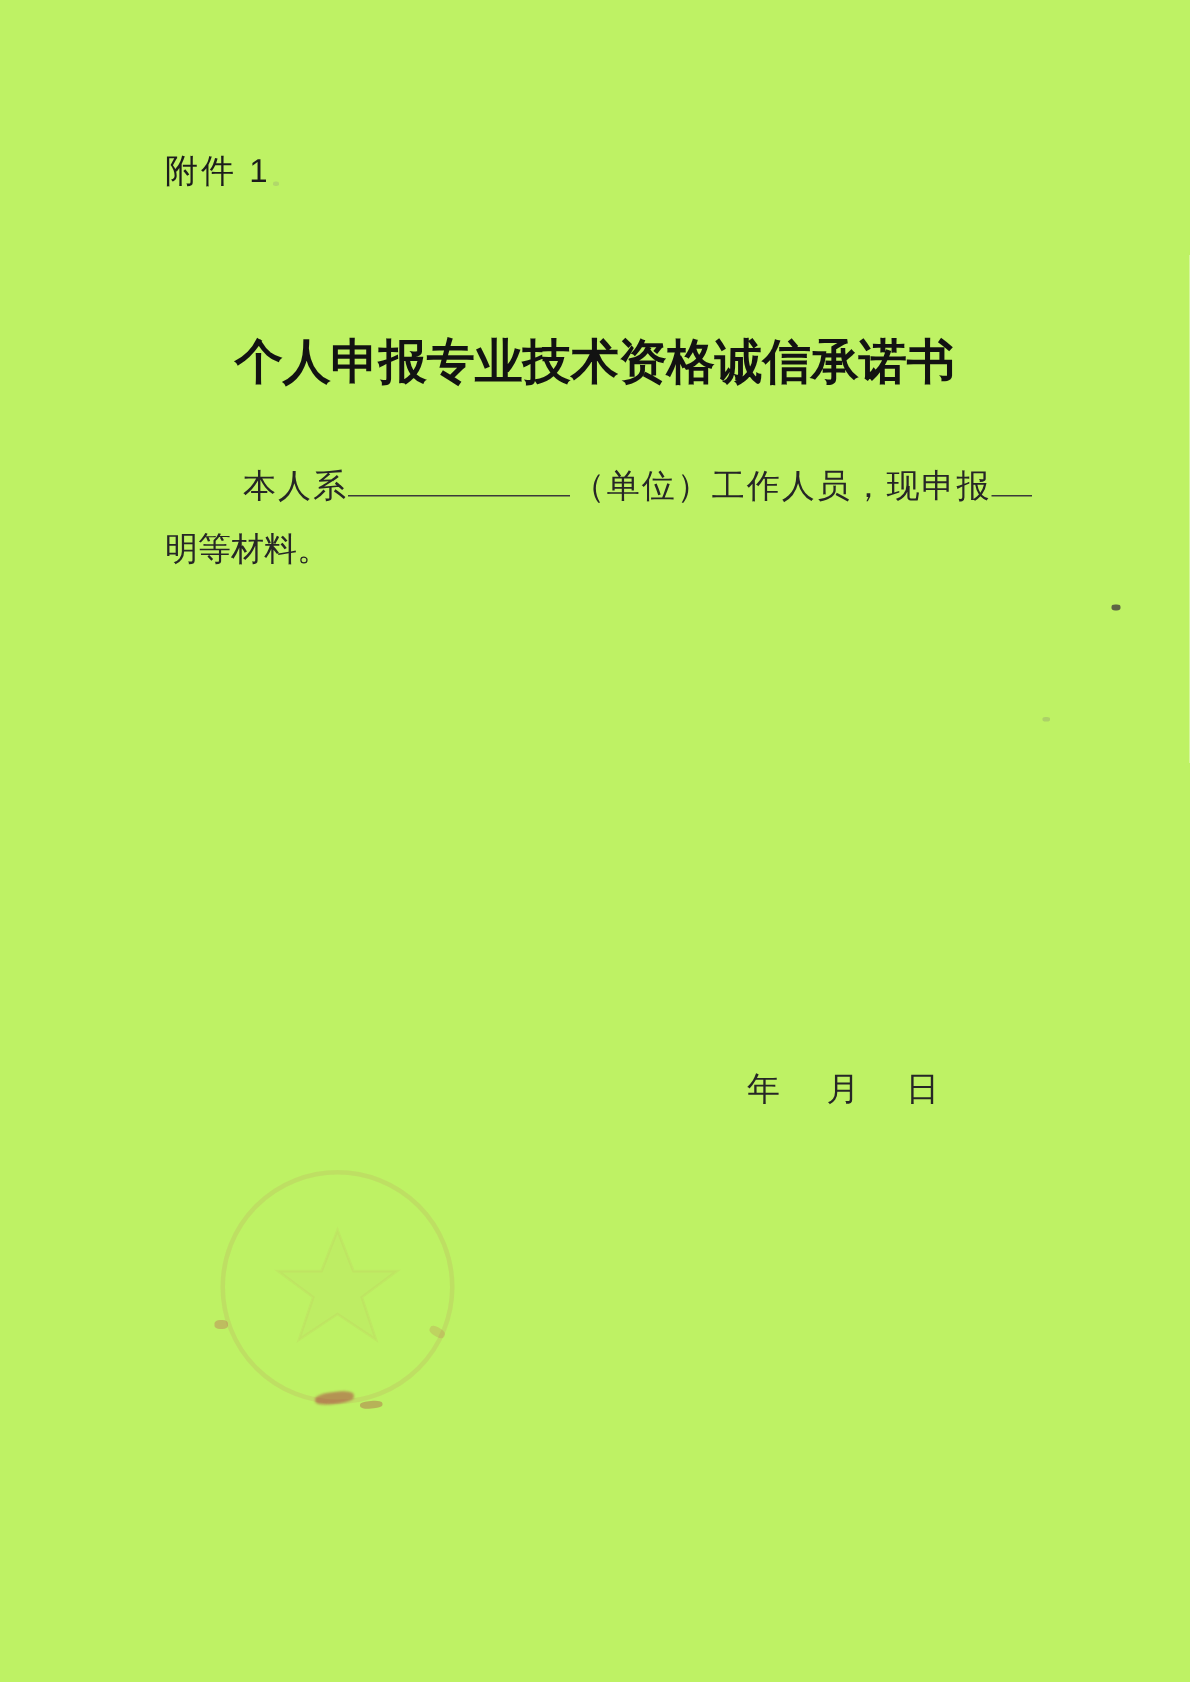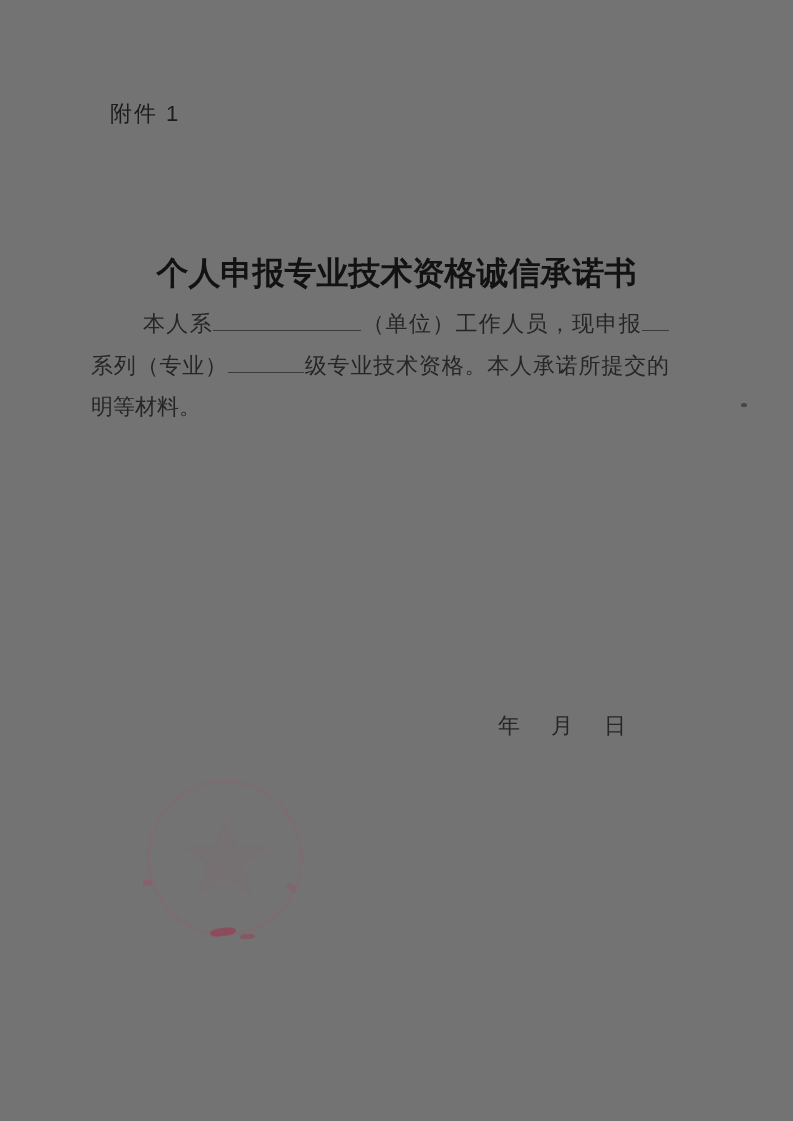--- a/index.html
+++ b/index.html
@@ -6,44 +6,43 @@
   body {
     width: 793px; height: 1121px;
     background: #ffffff;
     position: relative;
     overflow: hidden;
     font-family: "Liberation Serif", serif;
     color: #2a2a2a;
   }
   .page {
     position: absolute; inset: 0;
-    background: #737373;
+    background: #bef264;
   }
   .attachment-label {
     position: absolute;
     left: 110px; top: 99px;
     font-family: "Liberation Sans", sans-serif;
     font-size: 22px;
     color: #1c1c1c;
     letter-spacing: 2px;
   }
   .doc-title {
     position: absolute;
     left: 0; top: 220px; width: 100%;
     text-align: center;
     font-family: "Liberation Sans", sans-serif;
     font-weight: 700;
     font-size: 32px;
     color: #121212;
     letter-spacing: 0px;
-    margin-top: 32px;
   }
   .body-text-block {
     position: absolute;
-    left: 91px; top: 303px;
+    left: 110px; top: 303px;
     width: 578px;
     font-size: 22px;
     line-height: 41.5px;
     color: #262626;
   }
   .line { white-space: nowrap; }
   .line.justify {
     white-space: normal;
     text-align: justify;
     text-align-last: justify;
@@ -102,21 +101,20 @@
 <body>
 
 <div class="page">
 
   <div class="attachment-label">附件 1</div>
 
   <div class="doc-title">个人申报专业技术资格诚信承诺书</div>
 
   <div class="body-text-block">
     <div class="line first justify"><span>本人系</span><span class="blank blank-unit"></span><span>（单位）工作人员，现申报</span><span class="blank blank-report"></span></div>
-    <div class="line justify"><span>系列（专业）</span><span class="blank blank-level"></span><span>级专业技术资格。本人承诺所提交的</span></div>
     <div class="line">明等材料。</div>
   </div>
 
 
   <div class="date-row">
     <span>年</span>
     <span>月</span>
     <span>日</span>
   </div>
 

